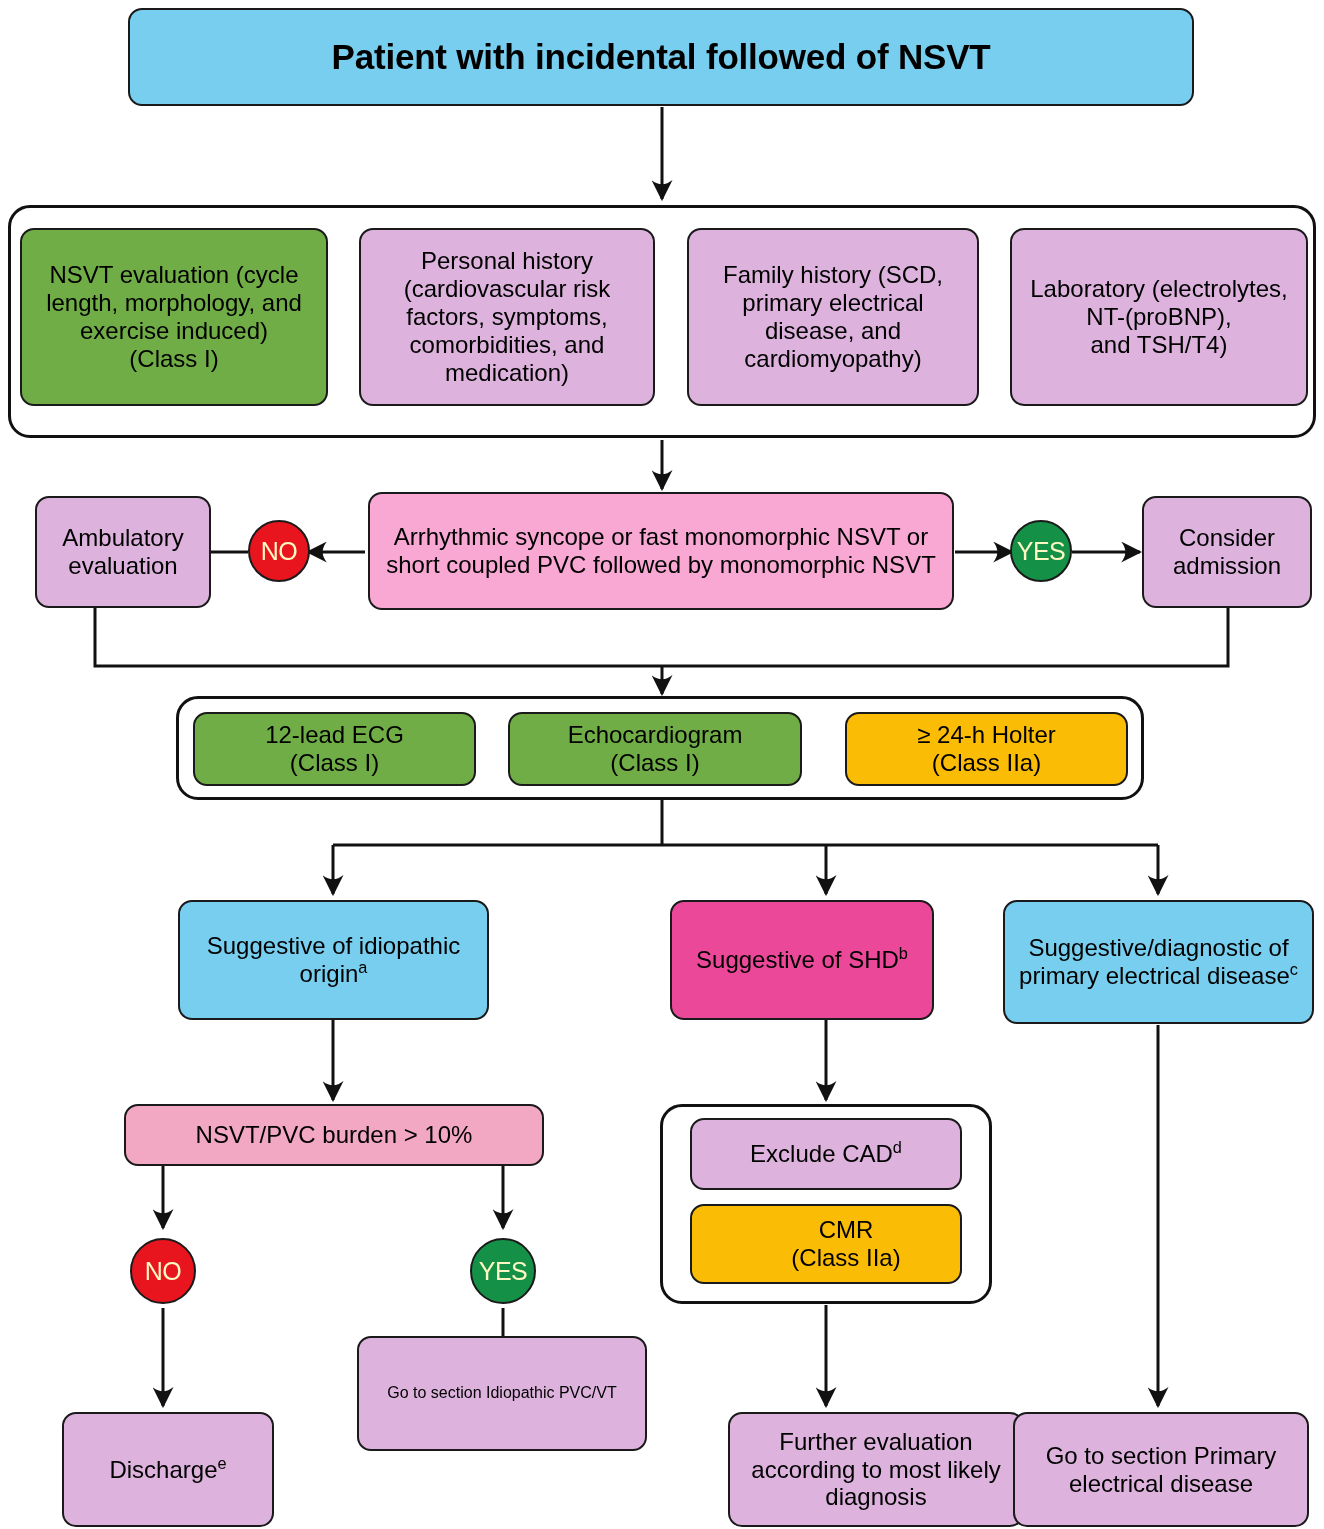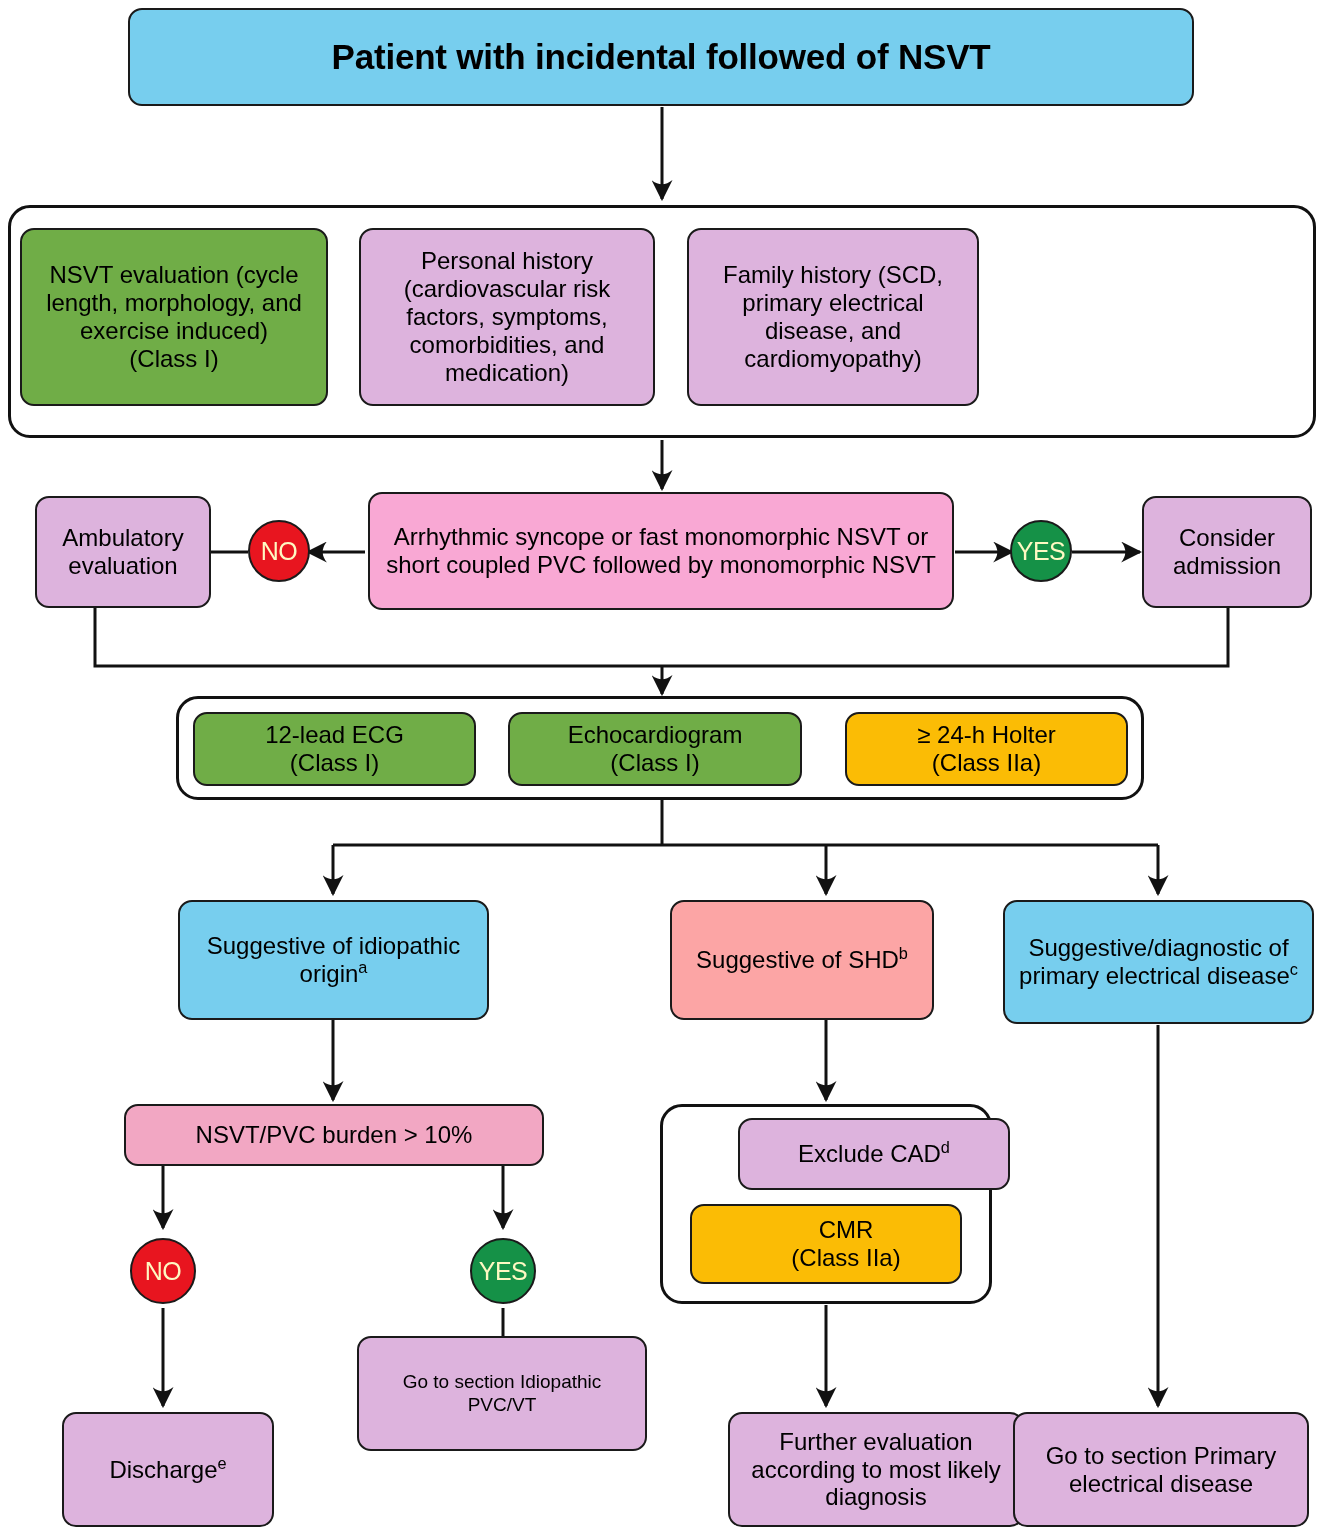--- a/index.html
+++ b/index.html
@@ -139,20 +139,24 @@
   </div>
 
   <div class="node" style="left:359px; top:228px; width:296px; height:178px; background:#ddb3dd; font-size:24px;">
     <span class="txt">Personal history (cardiovascular risk factors, symptoms, comorbidities, and medication)</span>
   </div>
 
   <div class="node" style="left:687px; top:228px; width:292px; height:178px; background:#ddb3dd; font-size:24px;">
     <span class="txt">Family history (SCD, primary electrical disease, and cardiomyopathy)</span>
   </div>
 
+  <div class="node" style="left:1010px; top:228px; width:298px; height:178px; background:#ddb3dd; font-size:24px;">
+    <span class="txt">Laboratory (electrolytes, NT-(proBNP),
+and TSH/T4)</span>
+  </div>
 
   <div class="node" style="left:8px; top:496px; width:176px; height:112px; background:#ddb3dd; font-size:24px;margin-left:27px;">
     <span class="txt">Ambulatory evaluation</span>
   </div>
 
   <div class="circle" style="left:248px; top:520px; width:62px; height:62px; background:#e8151f;">
     <span>NO</span>
   </div>
 
   <div class="node" style="left:368px; top:492px; width:586px; height:118px; background:#f9a8d4; font-size:24px;">
@@ -181,21 +185,21 @@
 
   <div class="node" style="left:845px; top:712px; width:283px; height:74px; background:#fbbc05; font-size:24px;">
     <span class="txt">≥ 24-h Holter
 (Class IIa)</span>
   </div>
 
   <div class="node" style="left:178px; top:900px; width:311px; height:120px; background:#77ceee; font-size:24px;">
     <span class="txt"><span>Suggestive of idiopathic origin</span><sup>a</sup></span>
   </div>
 
-  <div class="node" style="left:670px; top:900px; width:264px; height:120px; background:#fca5a5; font-size:24px;">
+  <div class="node" style="left:670px; top:900px; width:264px; height:120px; background:#ec4899; font-size:24px;">
     <span class="txt"><span>Suggestive of SHD</span><sup>b</sup></span>
   </div>
 
   <div class="node" style="left:1003px; top:900px; width:311px; height:124px; background:#77ceee; font-size:24px;">
     <span class="txt"><span>Suggestive/diagnostic of primary electrical disease</span><sup>c</sup></span>
   </div>
 
   <div class="node" style="left:124px; top:1104px; width:420px; height:62px; background:#f2a7c3; font-size:24px;">
     <span class="txt">NSVT/PVC burden &gt; 10%</span>
   </div>
@@ -203,34 +207,34 @@
   <div class="circle" style="left:130px; top:1238px; width:66px; height:66px; background:#e8151f;">
     <span>NO</span>
   </div>
 
   <div class="circle" style="left:470px; top:1238px; width:66px; height:66px; background:#159147;">
     <span>YES</span>
   </div>
 
   <div class="group-box" style="left:660px; top:1104px; width:332px; height:200px;"></div>
 
-  <div class="node" style="left:690px; top:1118px; width:272px; height:72px; background:#ddb3dd; font-size:24px;margin-left:48px;">
+  <div class="node" style="left:690px; top:1118px; width:272px; height:72px; background:#ddb3dd; font-size:24px;">
     <span class="txt"><span>Exclude CAD</span><sup>d</sup></span>
   </div>
 
   <div class="node" style="left:690px; top:1204px; width:272px; height:80px; background:#fbbc05; font-size:24px;padding-left:48px;">
     <span class="txt">CMR
 (Class IIa)</span>
   </div>
 
   <div class="node" style="left:62px; top:1412px; width:212px; height:115px; background:#ddb3dd; font-size:24px;">
     <span class="txt"><span>Discharge</span><sup>e</sup></span>
   </div>
 
-  <div class="node" style="left:357px; top:1336px; width:290px; height:115px; background:#ddb3dd; font-size:19px;">
+  <div class="node" style="left:357px; top:1336px; width:290px; height:115px; background:#ddb3dd; font-size:16px;">
     <span class="txt">Go to section Idiopathic PVC/VT</span>
   </div>
 
   <div class="node" style="left:680px; top:1412px; width:296px; height:115px; background:#ddb3dd; font-size:24px;margin-left:48px;">
     <span class="txt">Further evaluation according to most likely diagnosis</span>
   </div>
 
   <div class="node" style="left:1013px; top:1412px; width:296px; height:115px; background:#ddb3dd; font-size:24px;">
     <span class="txt">Go to section Primary electrical disease</span>
   </div>

